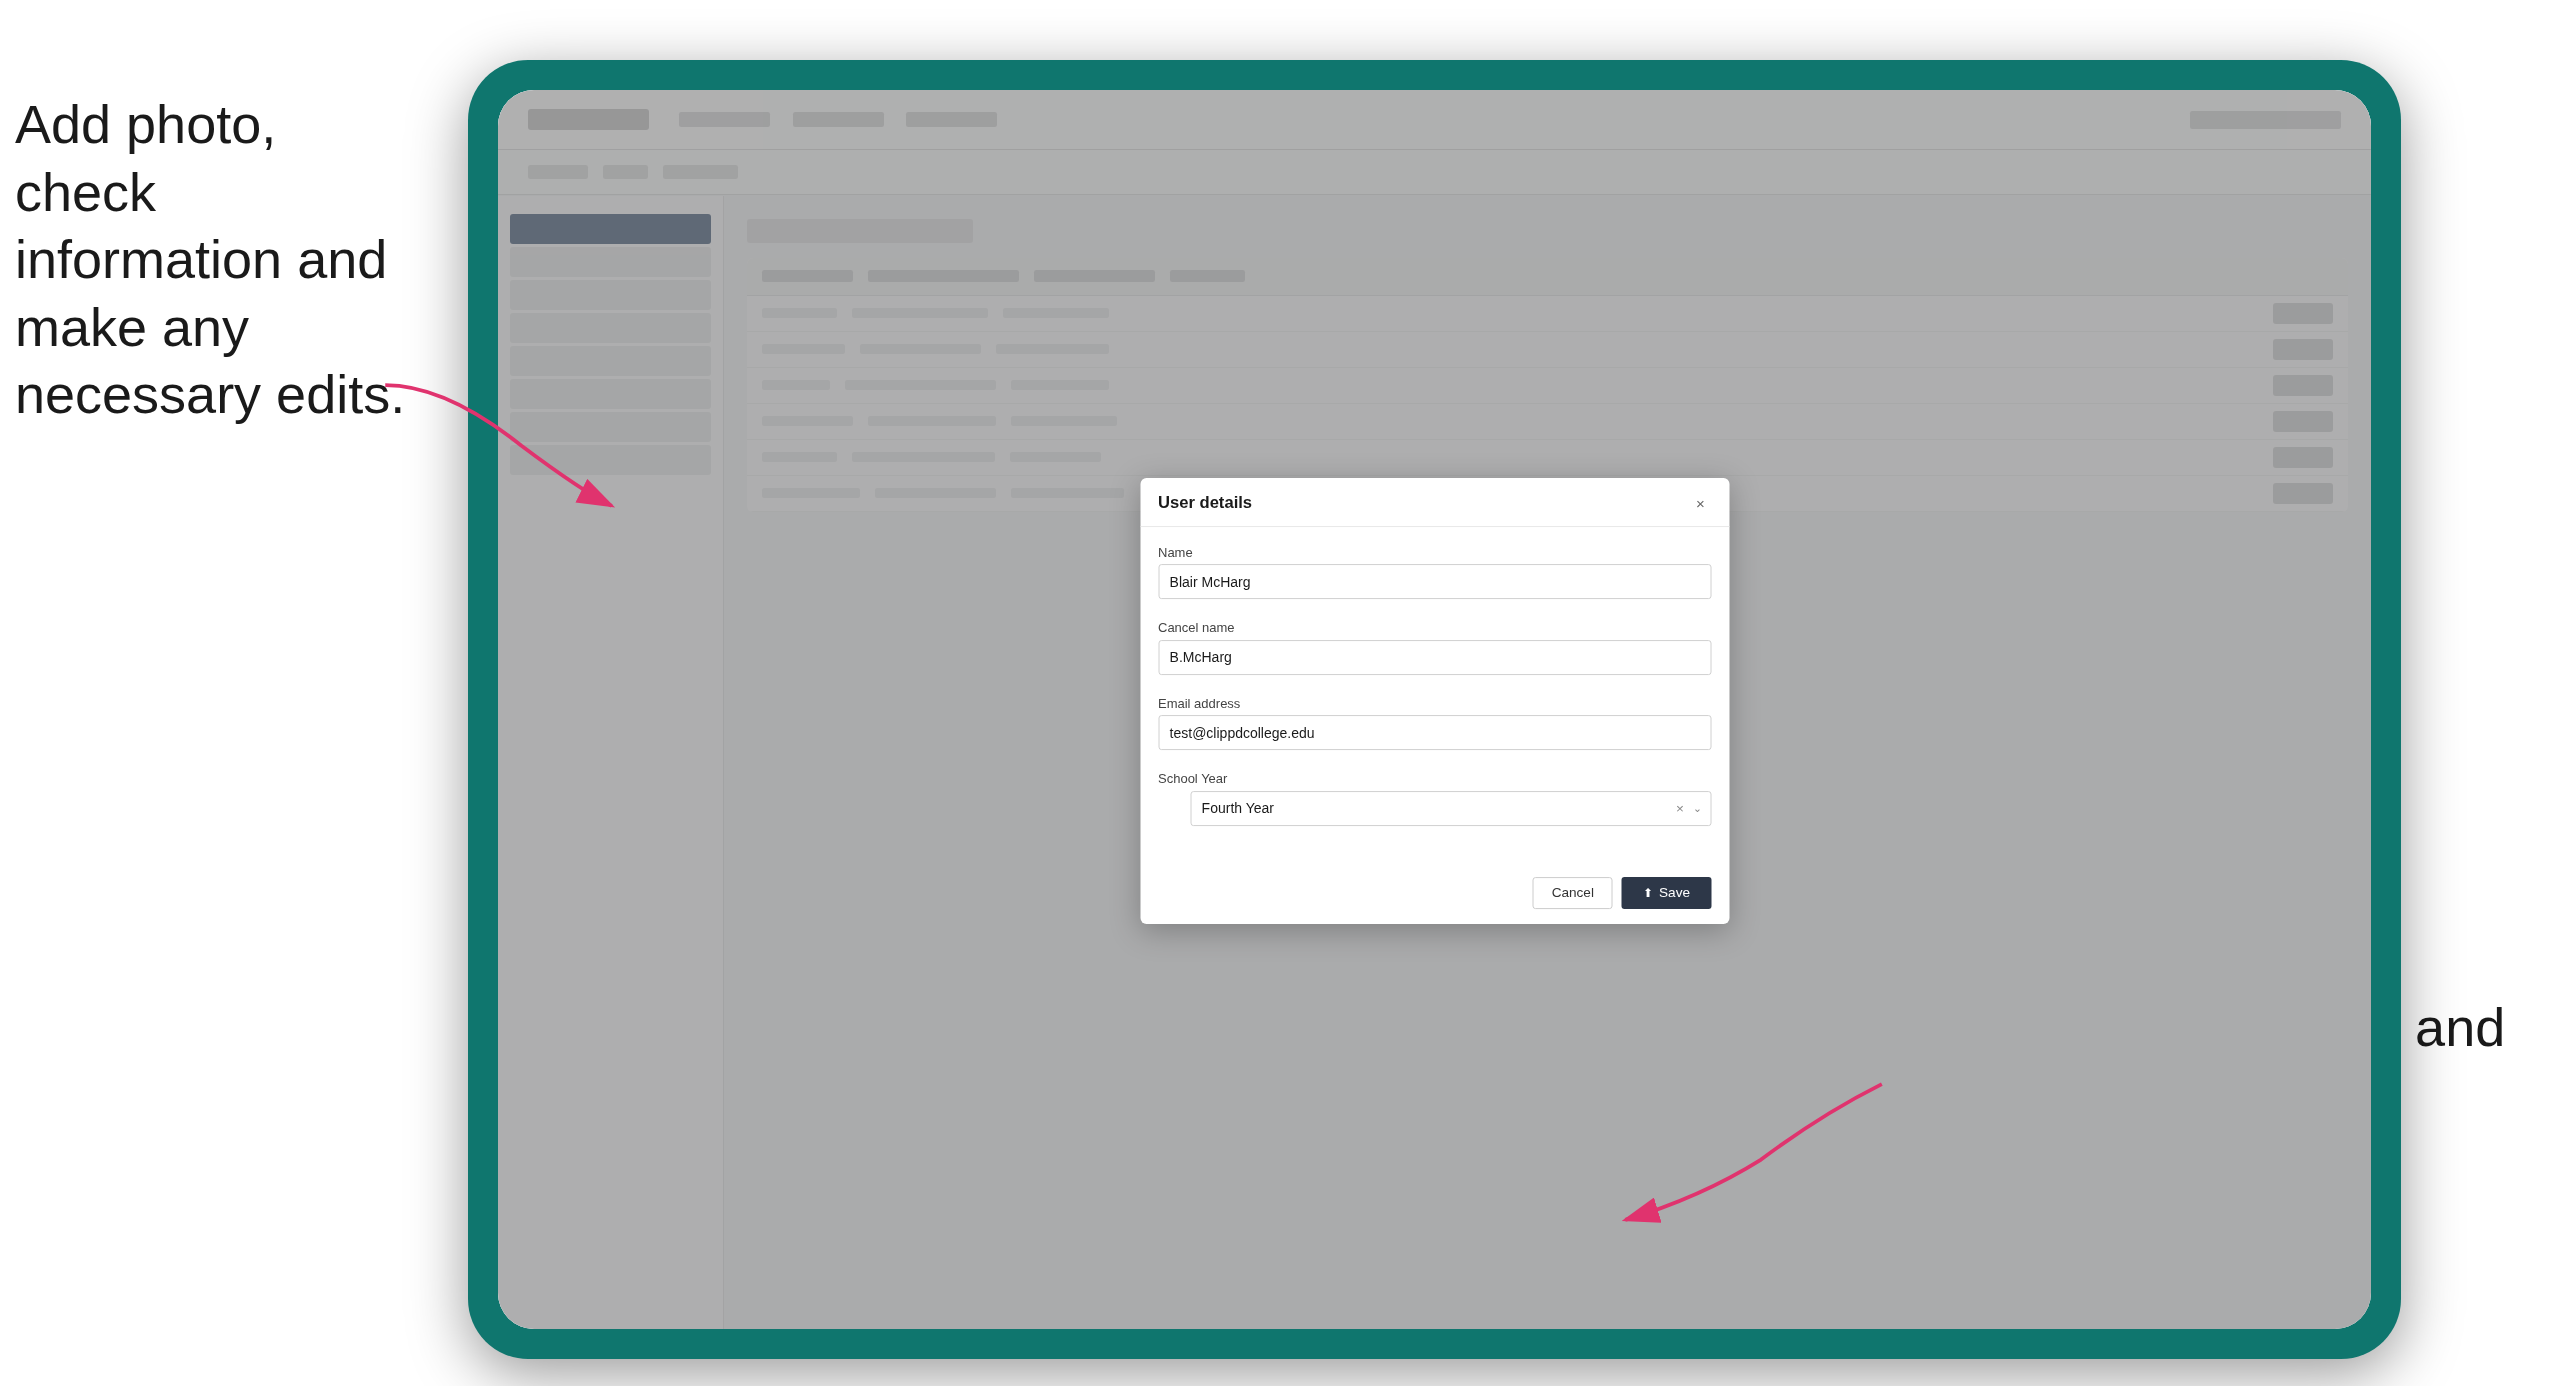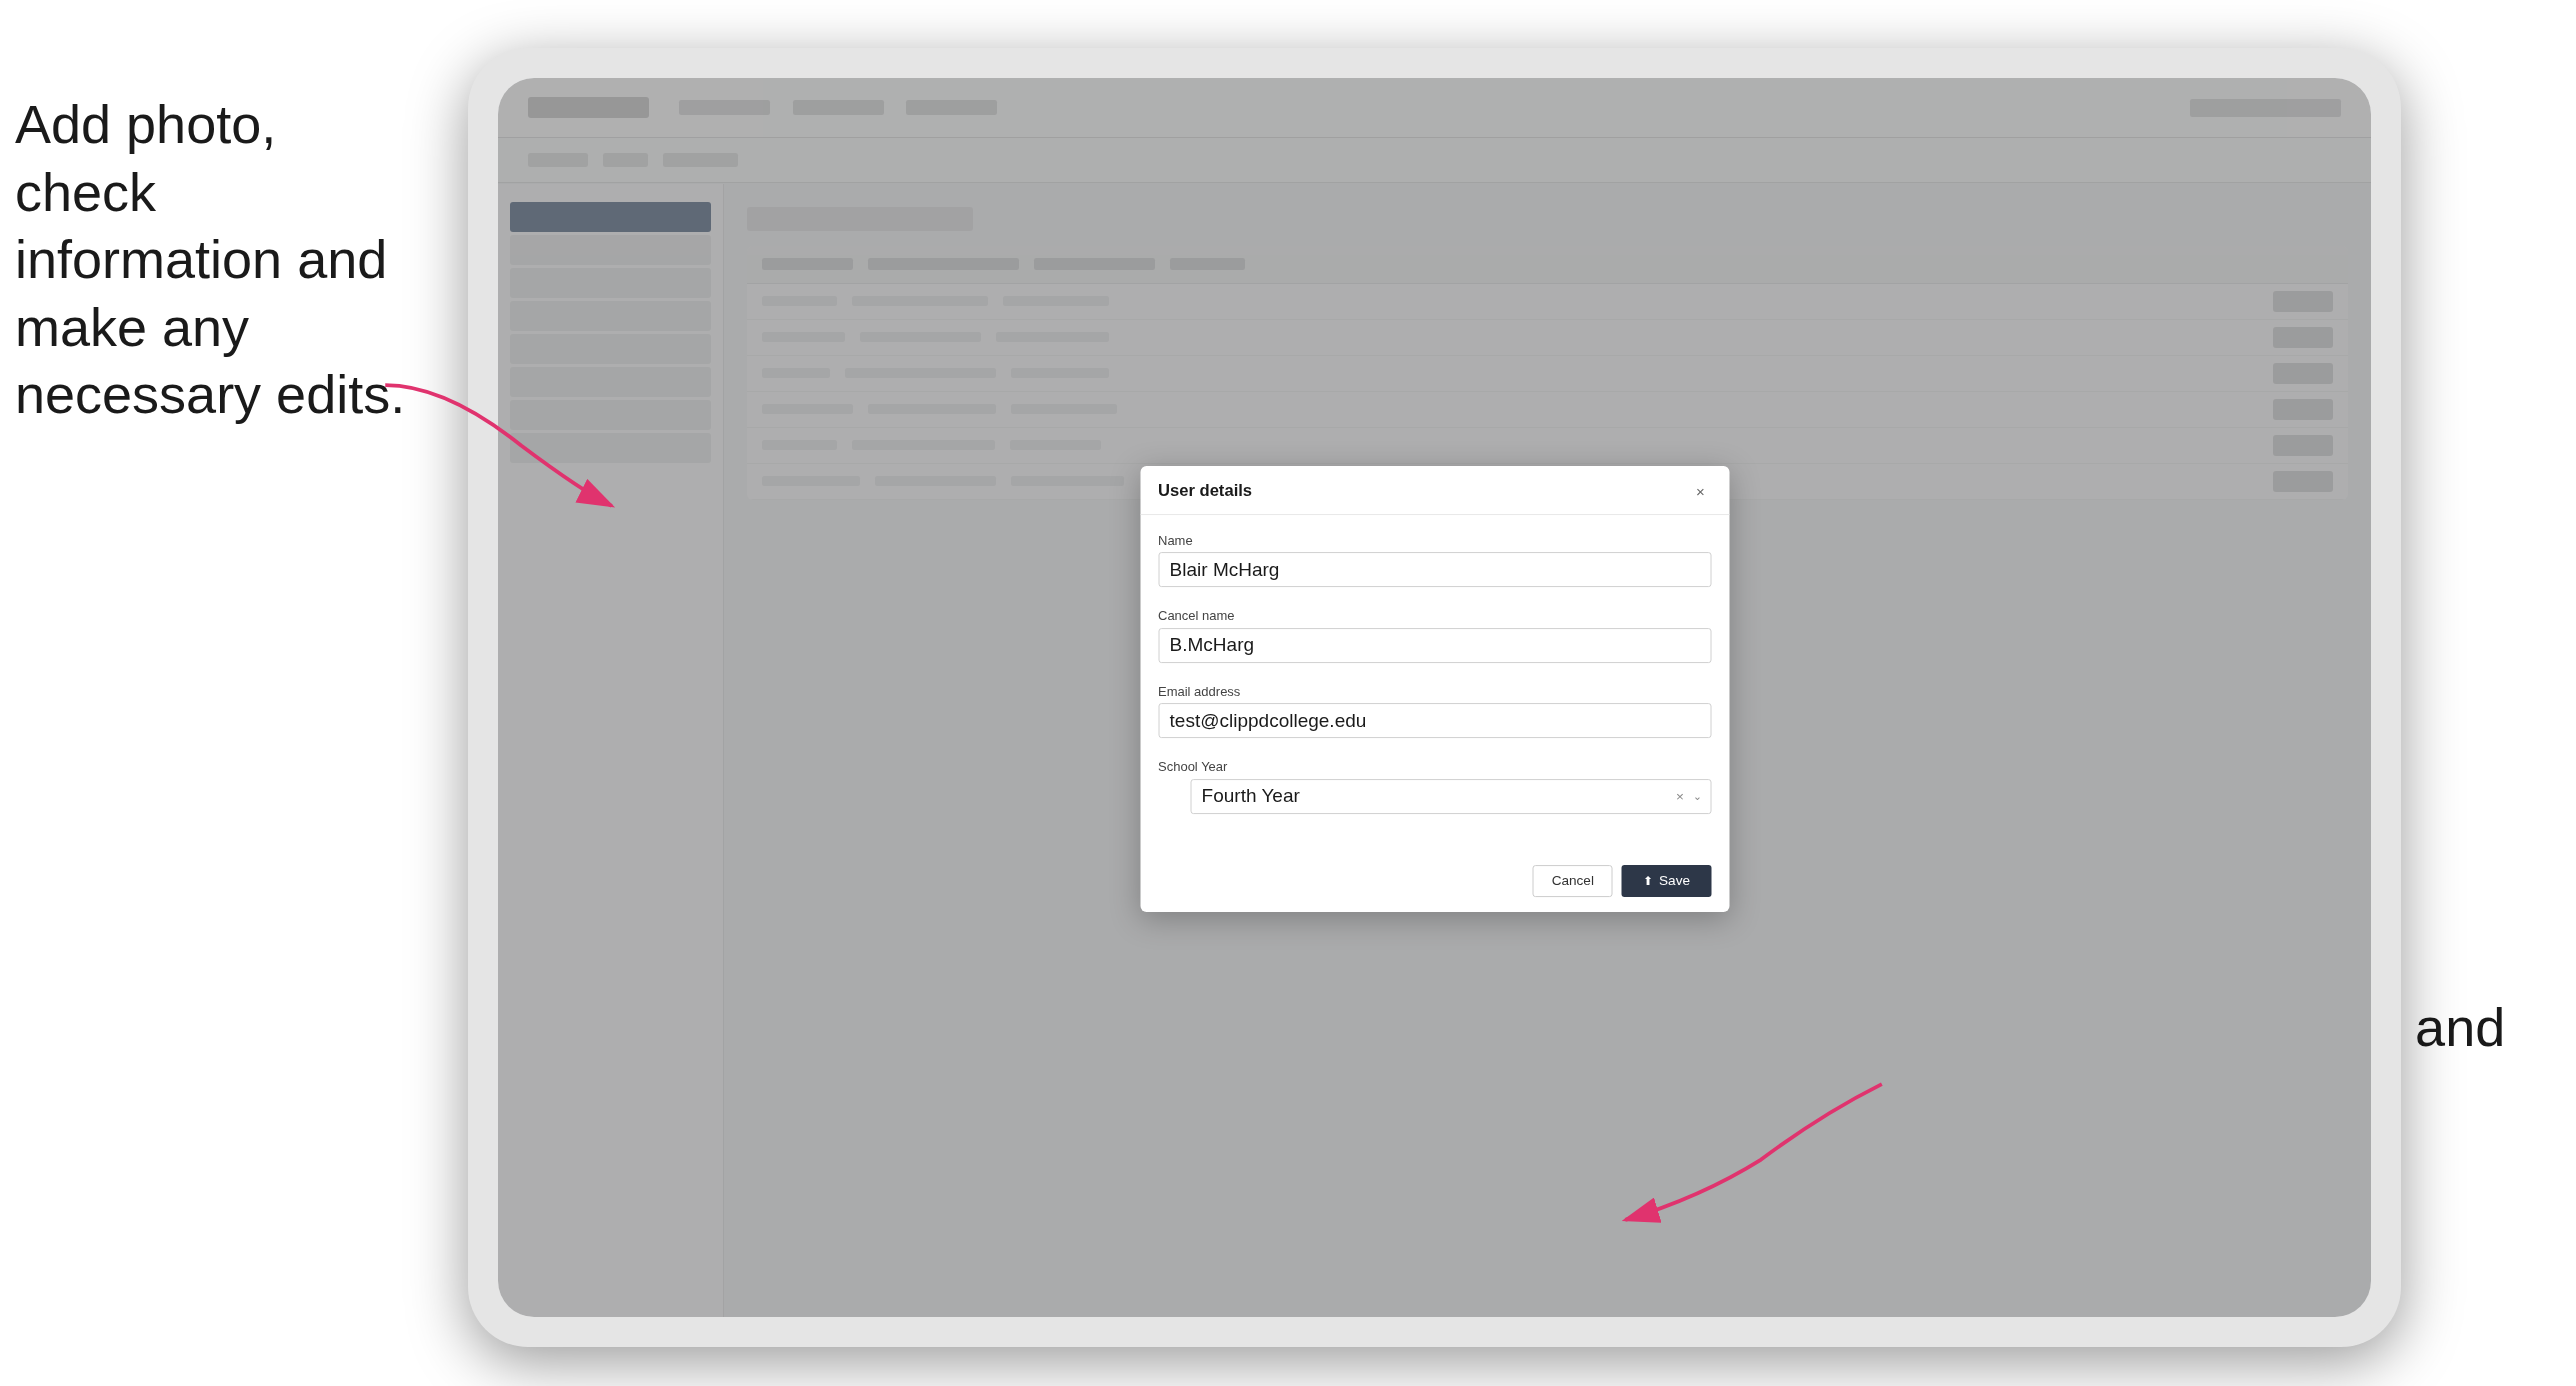--- a/index.html
+++ b/index.html
@@ -37,25 +37,25 @@
       text-align: left;
     }
 
     .annotation-right strong {
       font-weight: 700;
     }
 
     
     .tablet {
       position: absolute;
-      top: 48px;
+      top: 60px;
       left: 468px;
       width: 1933px;
       height: 1299px;
-      background: #e5e5e5;
+      background: #0f766e;
       border-radius: 60px;
       padding: 30px;
       box-shadow: 0 15px 60px rgba(0,0,0,0.4);
     }
 
     .tablet-screen {
       width: 100%;
       height: 100%;
       background: #f0f0f0;
       border-radius: 36px;
@@ -352,21 +352,21 @@
       margin-bottom: 4.5px;
       display: block;
     }
 
     .form-input {
       width: 100%;
       height: 35px;
       border: 0.8px solid #d0d0d0;
       border-radius: 3px;
       padding: 0 10.6px;
-      font-size: 19px;
+      font-size: 14px;
       color: #1a1a1a;
       background: #fff;
     }
 
     
     .select-wrapper {
       position: relative;
       padding-left: 32px;
     }
 

